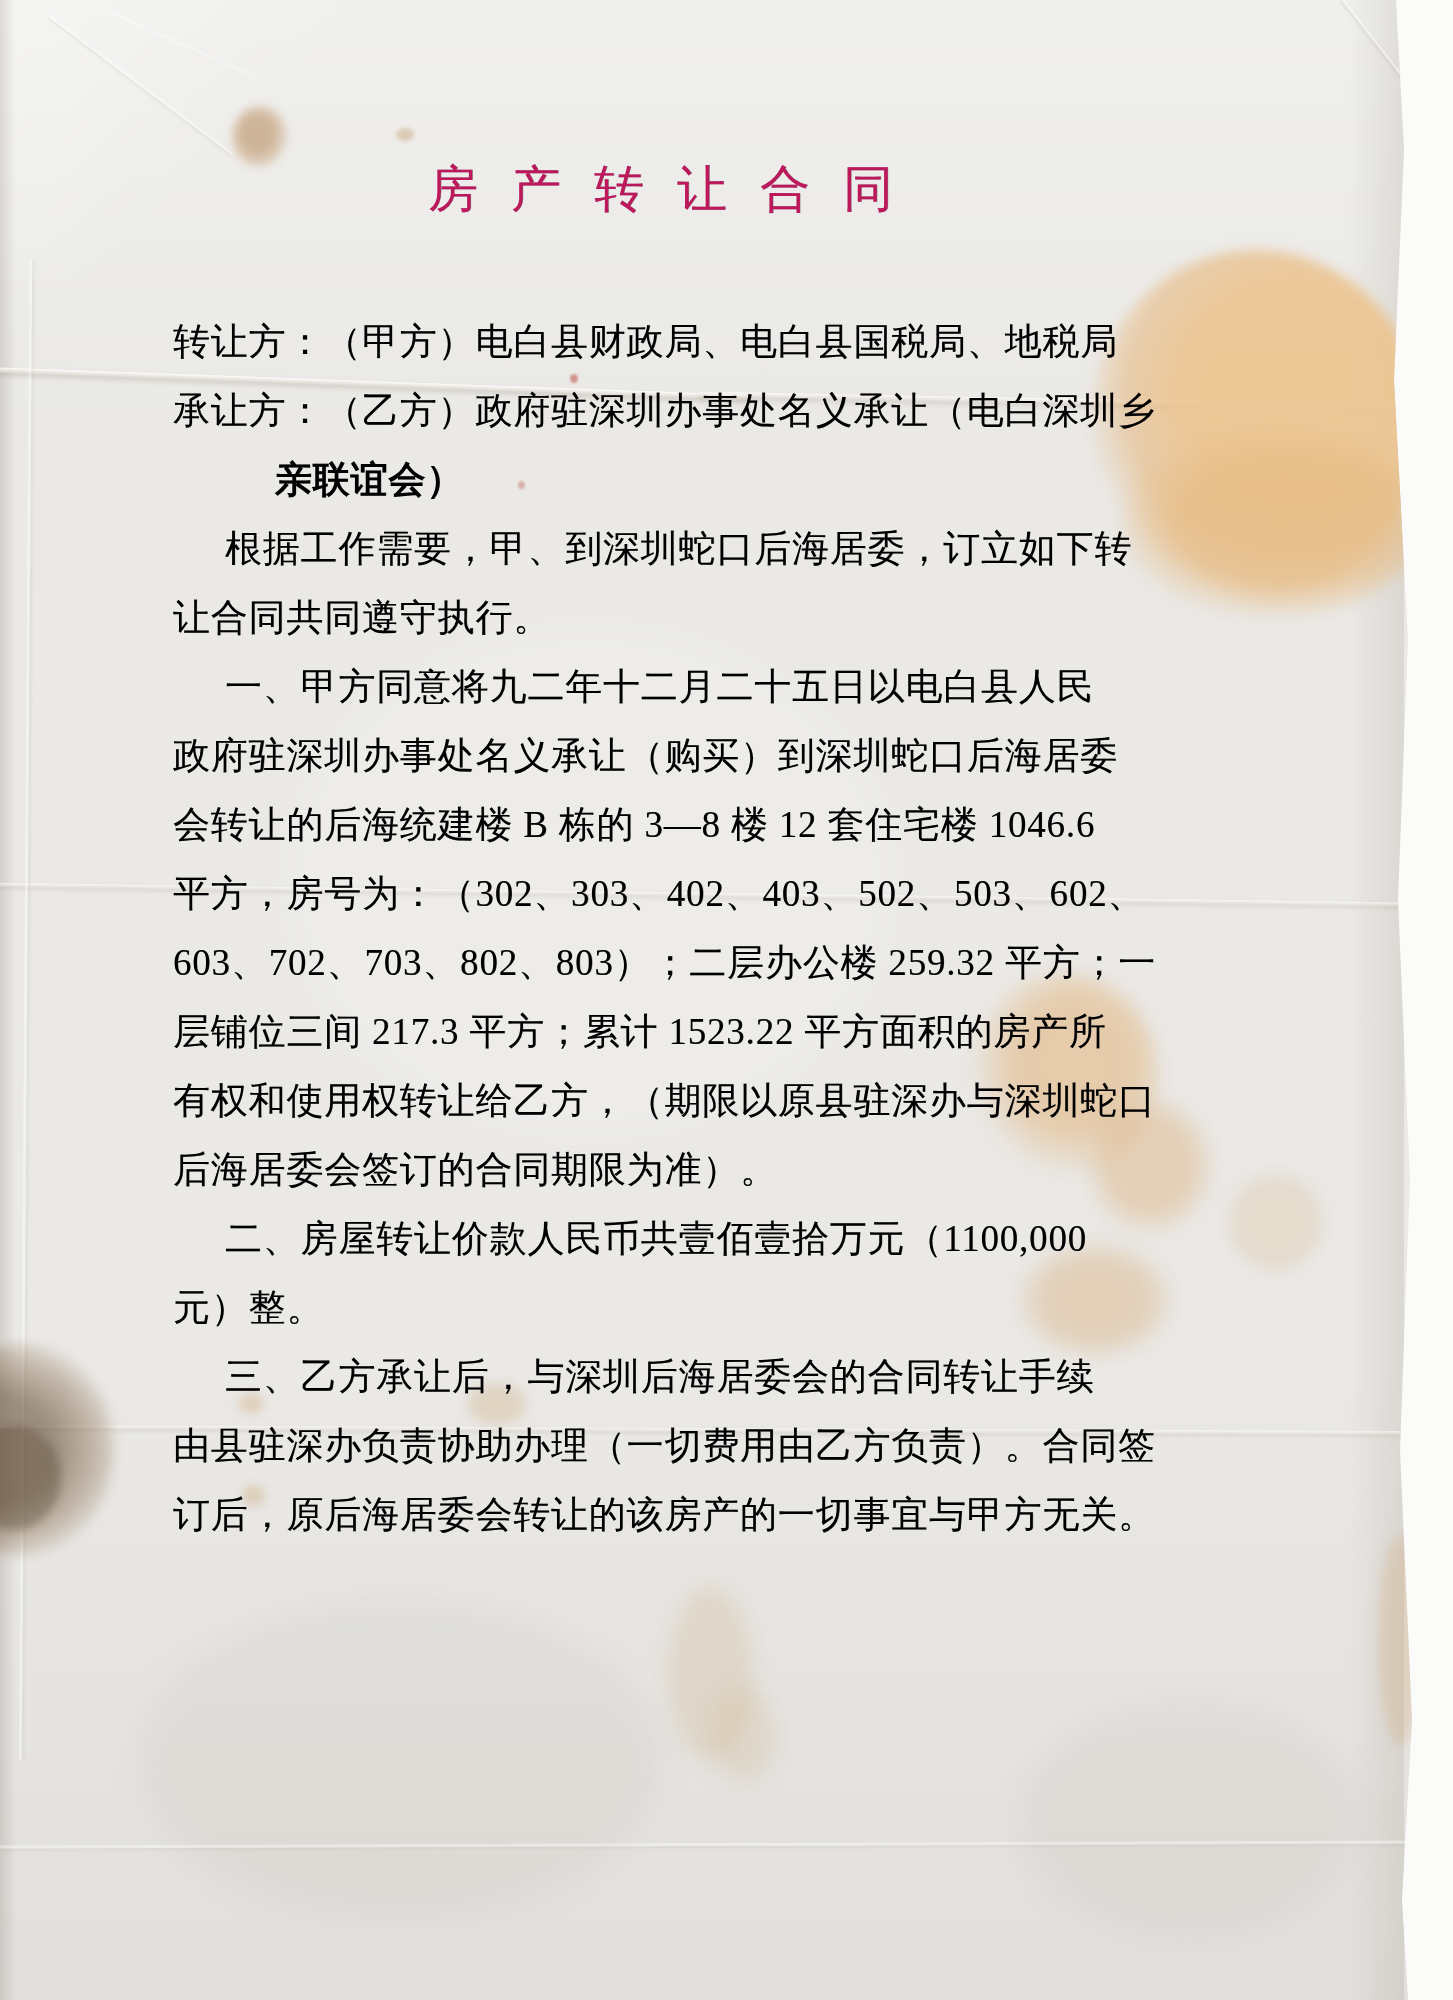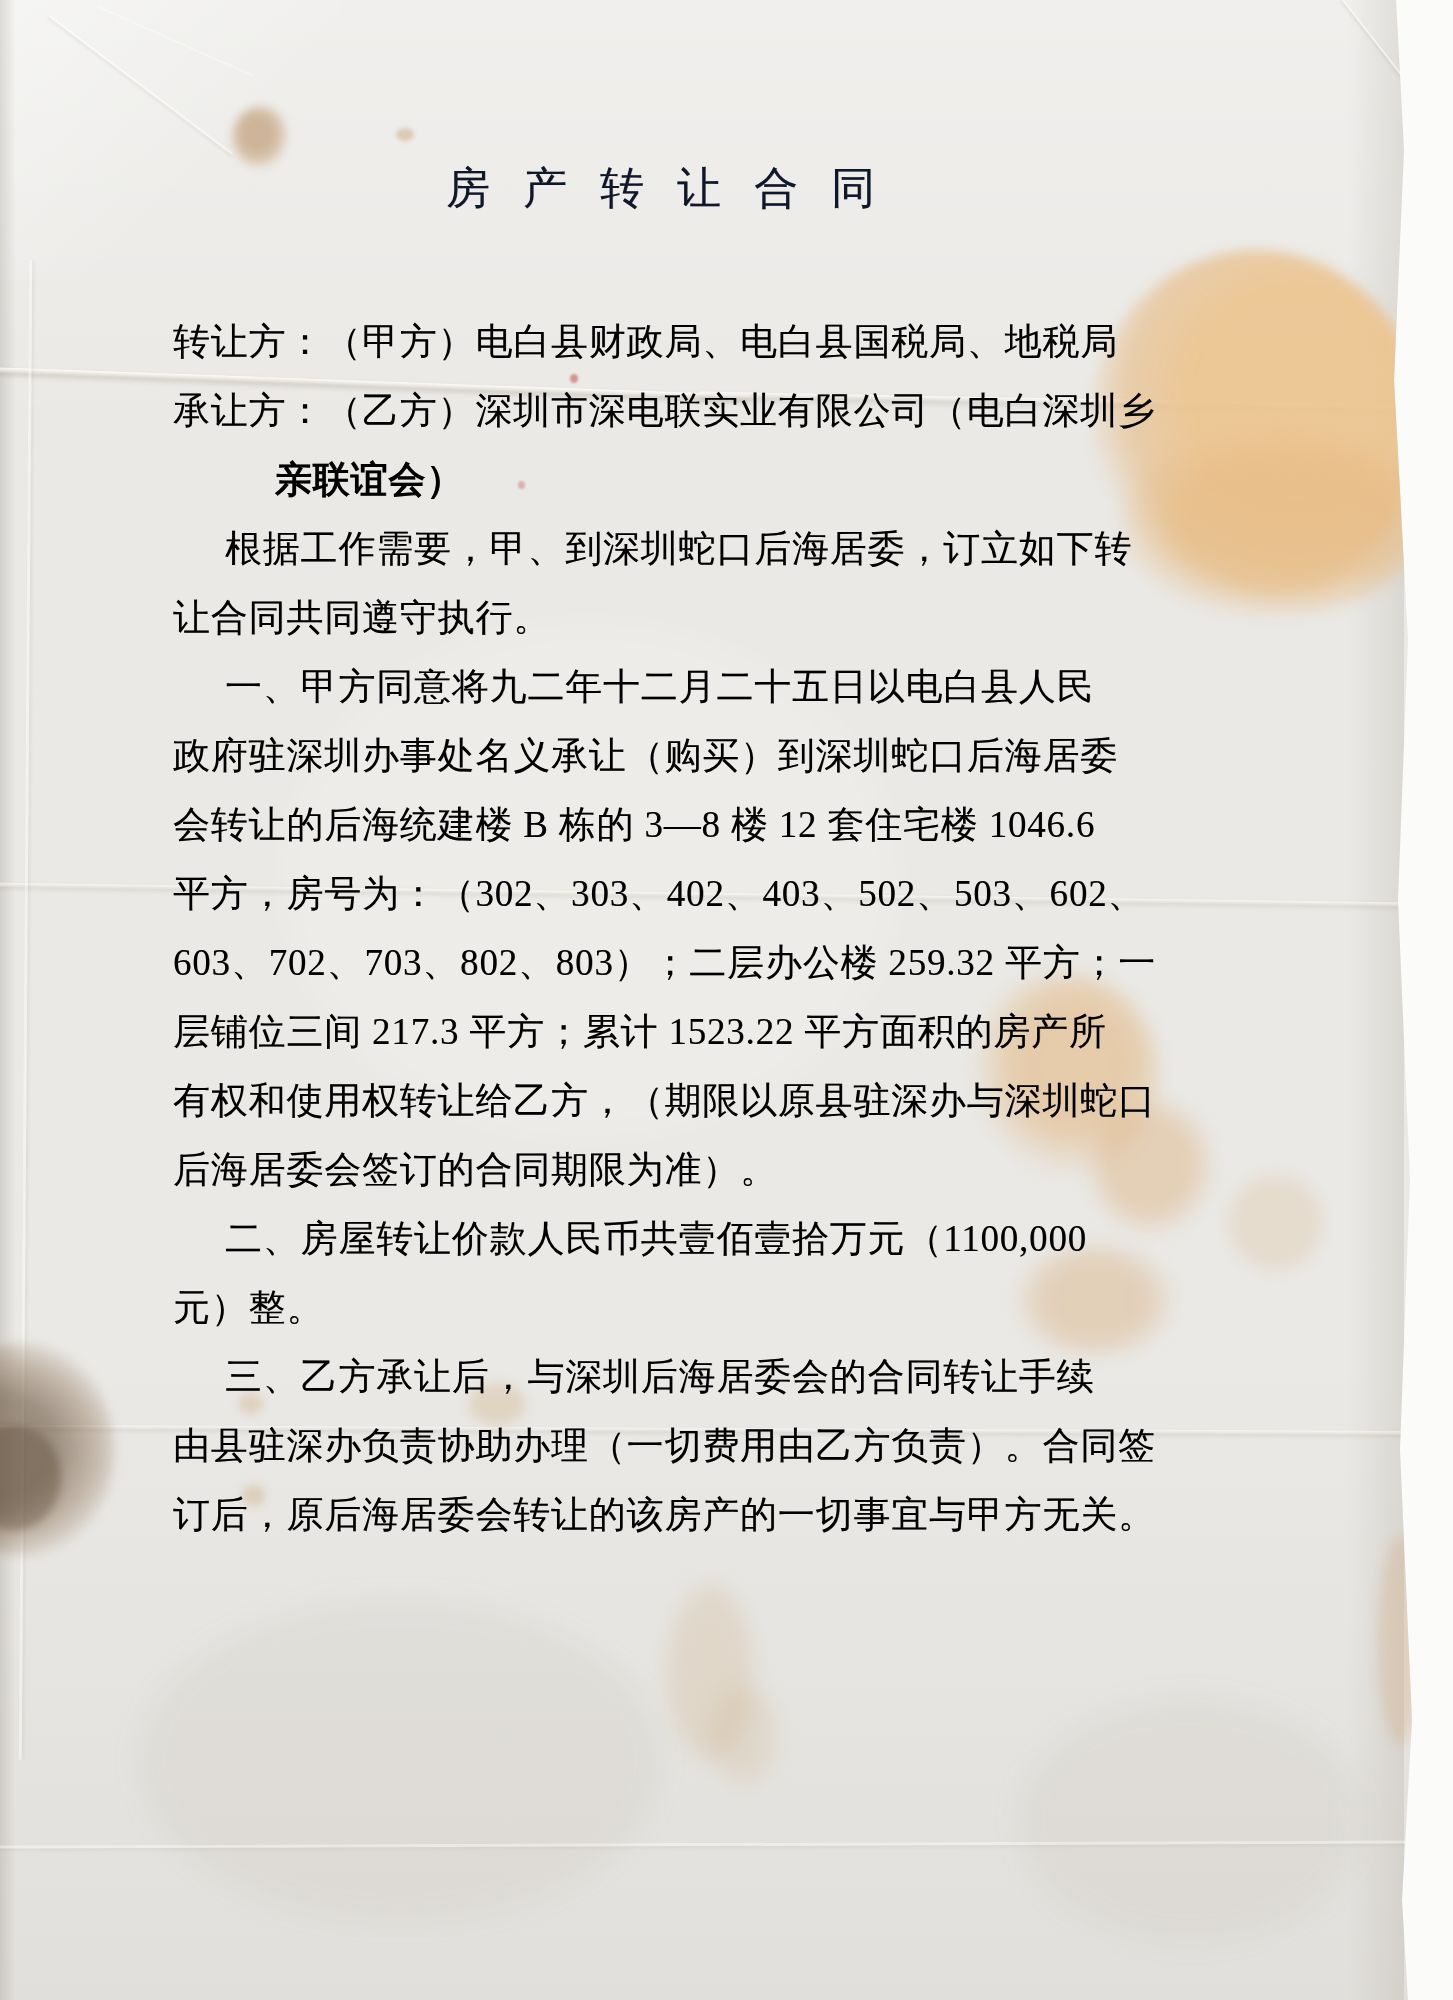--- a/index.html
+++ b/index.html
@@ -83,21 +83,21 @@
   .s9{left:468px; top:1383px; width:58px; height:42px; filter:blur(6px); background:rgba(205,165,115,.3);}
   .s10{left:238px; top:1393px; width:26px; height:21px; filter:blur(4px); background:rgba(205,165,115,.33);}
   .s11{left:242px; top:1485px; width:23px; height:21px; filter:blur(4px); background:rgba(200,160,110,.35);}
   .s12{left:668px; top:1585px; width:85px; height:175px; filter:blur(10px); background:rgba(206,170,126,.24);}
   .s12b{left:712px; top:1688px; width:64px; height:95px; filter:blur(10px); background:rgba(206,170,126,.2);}
 
   
   .title{
     position:absolute; left:197px; top:156px; width:960px; height:66px;
     line-height:66px; text-align:center;
-    font-size:44px; letter-spacing:33px; color:#0f172a;
+    font-size:50px; letter-spacing:33px; color:#be185d;
     text-shadow:0.4px 0.4px 0.3px rgba(60,55,58,.55);
     white-space:nowrap;
   }
   .body-text{
     position:absolute; left:173px; top:307px; width:1000px;
     font-size:37px; color:#000000; letter-spacing:0.8px;
     text-shadow:0.3px 0.3px 0.25px rgba(62,57,60,.5);
   }
   .line{height:69px; line-height:69px; white-space:nowrap;}
   .ind1{padding-left:52px;}
@@ -142,21 +142,21 @@
     <div class="stain s9"></div>
     <div class="stain s10"></div>
     <div class="stain s11"></div>
     <div class="stain s12"></div>
     <div class="stain s12b"></div>
 
     <div class="title">房产转让合同</div>
 
     <div class="body-text">
       <div class="line">转让方：（甲方）电白县财政局、电白县国税局、地税局</div>
-      <div class="line">承让方：（乙方）深圳市深电联实业有限公司（电白深圳乡</div>
+      <div class="line">承让方：（乙方）政府驻深圳办事处名义承让（电白深圳乡</div>
       <div class="line ind2">亲联谊会）</div>
       <div class="line ind1">根据工作需要，甲、到深圳蛇口后海居委，订立如下转</div>
       <div class="line">让合同共同遵守执行。</div>
       <div class="line ind1">一、甲方同意将九二年十二月二十五日以电白县人民</div>
       <div class="line">政府驻深圳办事处名义承让（购买）到深圳蛇口后海居委</div>
       <div class="line">会转让的后海统建楼 B 栋的 3—8 楼 12 套住宅楼 1046.6</div>
       <div class="line">平方，房号为：（302、303、402、403、502、503、602、</div>
       <div class="line">603、702、703、802、803）；二层办公楼 259.32 平方；一</div>
       <div class="line">层铺位三间 217.3 平方；累计 1523.22 平方面积的房产所</div>
       <div class="line">有权和使用权转让给乙方，（期限以原县驻深办与深圳蛇口</div>

